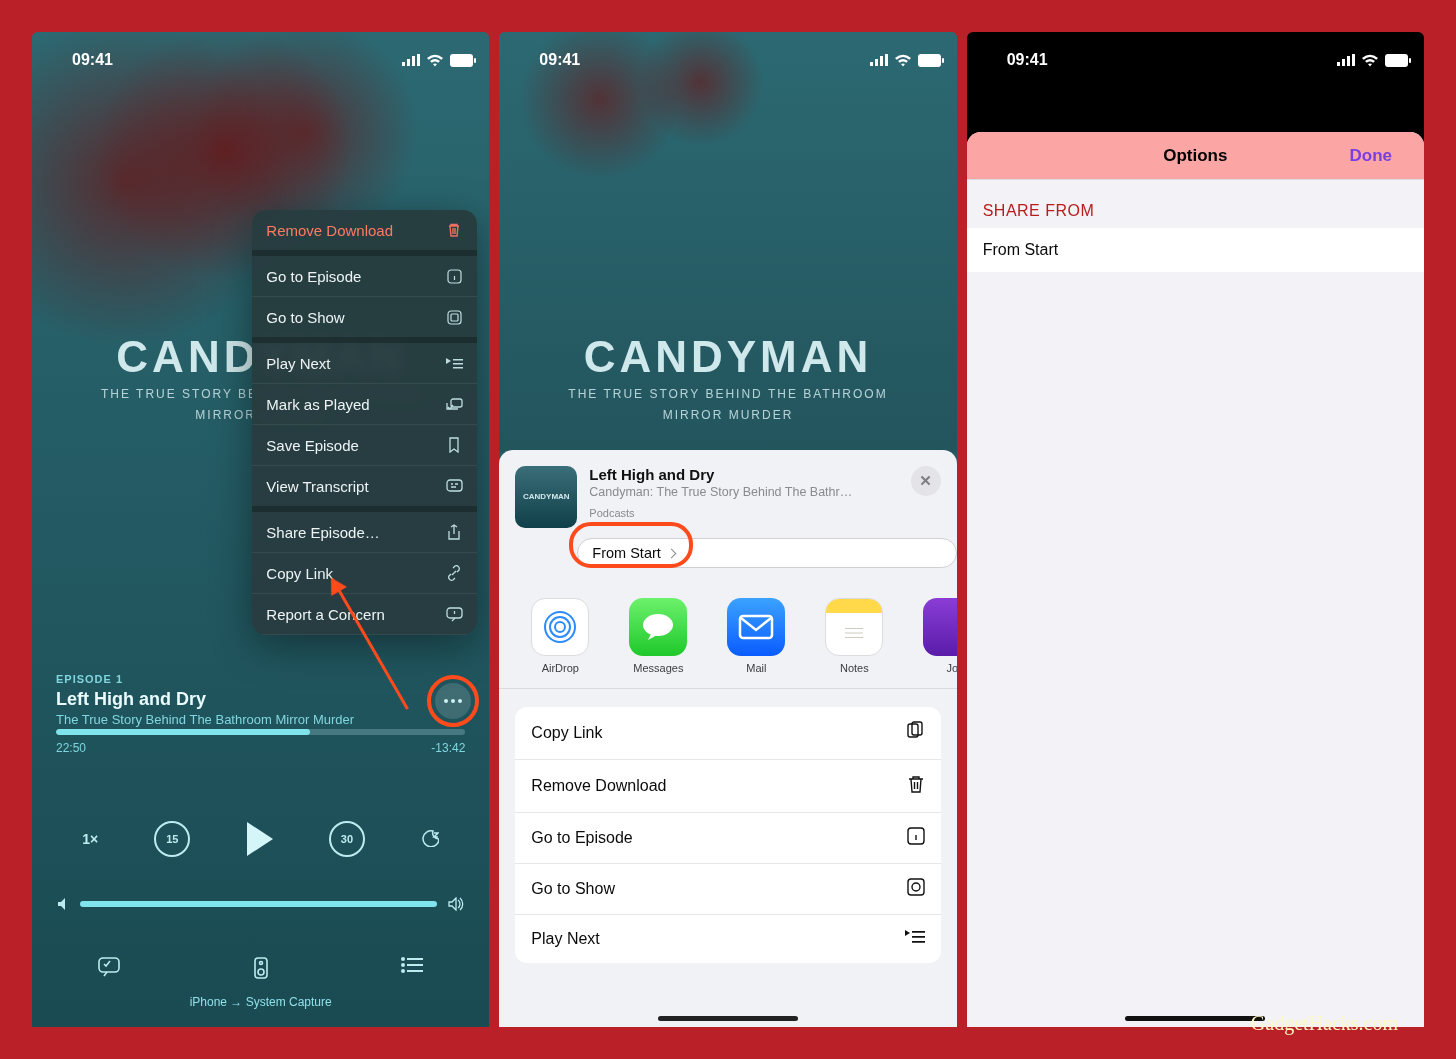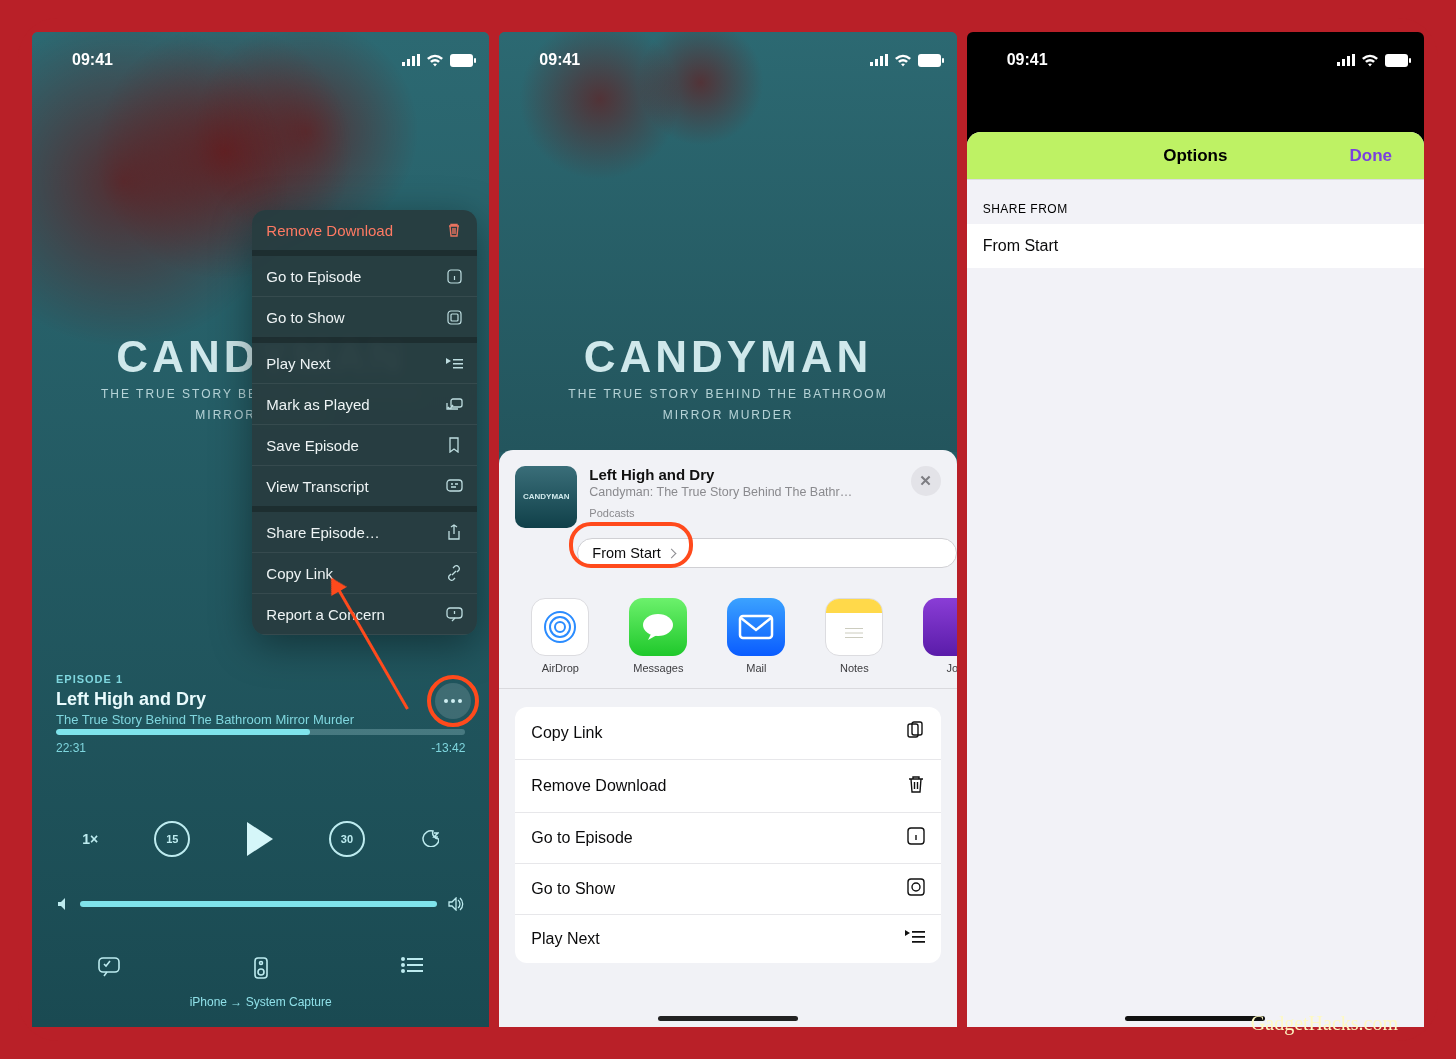--- a/index.html
+++ b/index.html
@@ -169,26 +169,26 @@
 
 .p3 .status-bar { color:#fff;}
 .p3 { background:#000;}
 .p3 .top-black { height:100px; }
 .p3 .sheet3 {
   position:absolute; top:100px; left:0; right:0; bottom:0;
   background:#f2f2f7; border-radius:14px 14px 0 0;
 }
 .p3 .hdr {
   display:flex; justify-content:center; align-items:center;
-  height:48px; border-bottom:1px solid #dcdce0; background:#bef264;
+  height:48px; border-bottom:1px solid #dcdce0; background:#fca5a5;
   border-radius:14px 14px 0 0; position:relative;
 }
 .p3 .hdr .ttl { font-weight:700; font-size:17px; }
 .p3 .hdr .done { position:absolute; right:32px; color:#7a3fe0; font-size:17px; font-weight:600;}
-.p3 .sec-label { padding:22px 16px 8px; font-size:12px; letter-spacing:.5px; color:#000000; text-transform:uppercase;}
+.p3 .sec-label { padding:22px 16px 8px; font-size:16px; letter-spacing:.5px; color:#b91c1c; text-transform:uppercase;}
 .p3 .list { background:#fff; margin:0; }
 .p3 .list .li {
   display:flex; justify-content:space-between; align-items:center;
   padding:13px 16px; font-size:16px; color:#0b0b0c;
   border-bottom:1px solid #e7e7ea;
 }
 .p3 .list .li:last-child { border-bottom:none; }
 .p3 .check { color:#7a3fe0; font-size:18px; font-weight:700;}
 .p3 .home-ind { position:absolute; bottom:6px; left:50%; transform:translateX(-50%);
   width:140px; height:5px; background:#111; border-radius:3px;}
@@ -324,21 +324,21 @@
         <span></span>
       </div>
     <div class="ring1"></div>
     <div class="arrow"></div>
 
     <div class="progress">
       <div class="bar">
           <div class="fill"></div>
         </div>
       <div class="timesrow">
-        <span>22:31</span>
+        <span>22:50</span>
         <span>-13:42</span>
       </div>
     </div>
 
     <div class="transport">
       <span class="ctl">1×</span>
       <span class="skip">
           <span>15</span>
         </span>
       <span class="play"></span>

